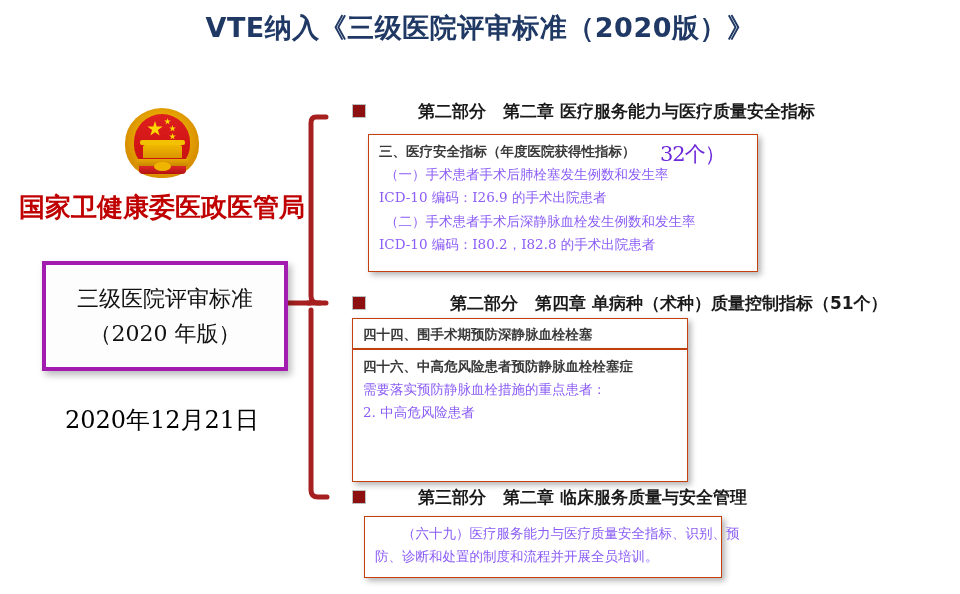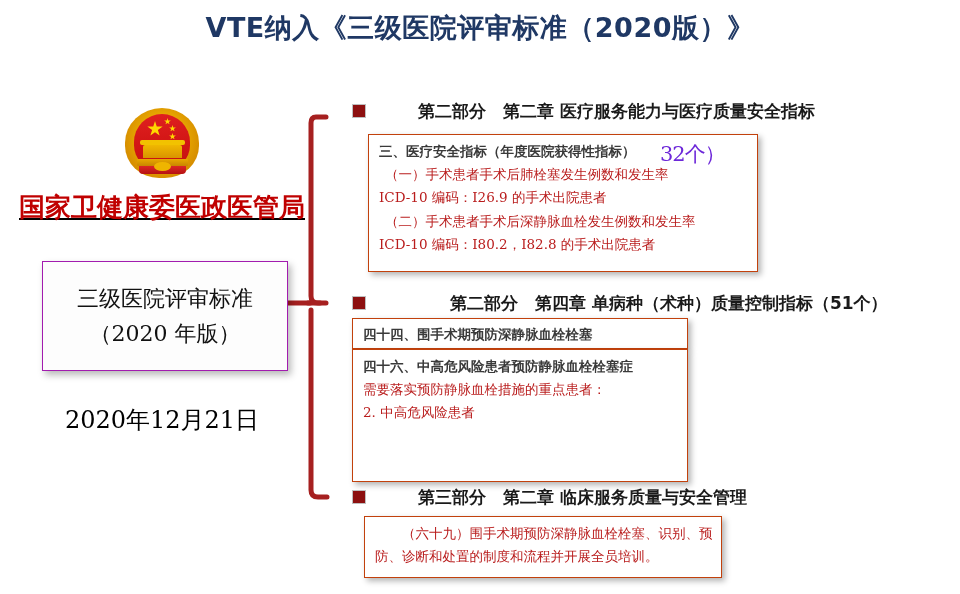--- a/index.html
+++ b/index.html
@@ -33,21 +33,20 @@
     letter-spacing: 0.5px;
     white-space: nowrap;
   }
 
   
   #left-col {
     position: absolute;
     left: 12px;
     top: 104px;
     width: 300px;
-    text-decoration: underline;
   }
   #emblem-wrap {
     width: 300px;
     text-align: center;
     height: 86px;
   }
   .emblem {
     display: inline-block;
     position: relative;
     width: 78px;
@@ -125,21 +124,21 @@
     letter-spacing: 0px;
   }
 
   #doc-card {
     position: absolute;
     left: 30px;
     top: 157px;
     width: 246px;
     height: 110px;
     background: #FDFDFD;
-    border: 1px solid #a21caf;
+    border: 4px solid #a21caf;
     box-shadow: 3px 4px 7px rgba(0,0,0,0.28);
     box-sizing: border-box;
     display: flex;
     flex-direction: column;
     align-items: center;
     justify-content: center;
   }
   .doc-line {
     font-family: "DejaVu Serif", "Liberation Serif", serif;
     font-size: 22px;
@@ -185,21 +184,21 @@
     position: absolute;
     background: #FFFFFF;
     border: 1px solid #c2410c;
     box-shadow: 3px 3px 6px rgba(0,0,0,0.30);
     box-sizing: border-box;
     padding: 5px 10px 5px 10px;
   }
   .doc-txt {
     font-family: "DejaVu Serif", "Liberation Serif", serif;
     font-size: 13.5px;
-    color: #b91c1c;
+    color: #8b5cf6;
     line-height: 1.72;
     white-space: nowrap;
   }
   .doc-txt.bold {
     font-weight: bold;
     color: #3A3A3A;
   }
   .doc-txt.indent { padding-left: 6px; }
 
   
@@ -278,18 +277,18 @@
       <div class="doc-txt bold">四十六、中高危风险患者预防静脉血栓栓塞症</div>
       <div class="doc-txt">需要落实预防静脉血栓措施的重点患者：</div>
       <div class="doc-txt">2. 中高危风险患者</div>
     </div>
   </div>
 
   <div class="section">
     <span class="bullet" style="left:344px; top:490px;"></span>
     <div class="sec-head" style="left:410px; top:486px;">第三部分　第二章  临床服务质量与安全管理</div>
     <div class="txtbox" style="left:356px; top:516px; width:358px; height:62px;">
-      <div class="doc-txt">　　（六十九）围手术期预防深静脉血栓栓塞、识别、预</div>
+      <div class="doc-txt">　　（六十九）医疗服务能力与医疗质量安全指标、识别、预</div>
       <div class="doc-txt">防、诊断和处置的制度和流程并开展全员培训。</div>
     </div>
   </div>
 
 </div>
 
 </body></html>

